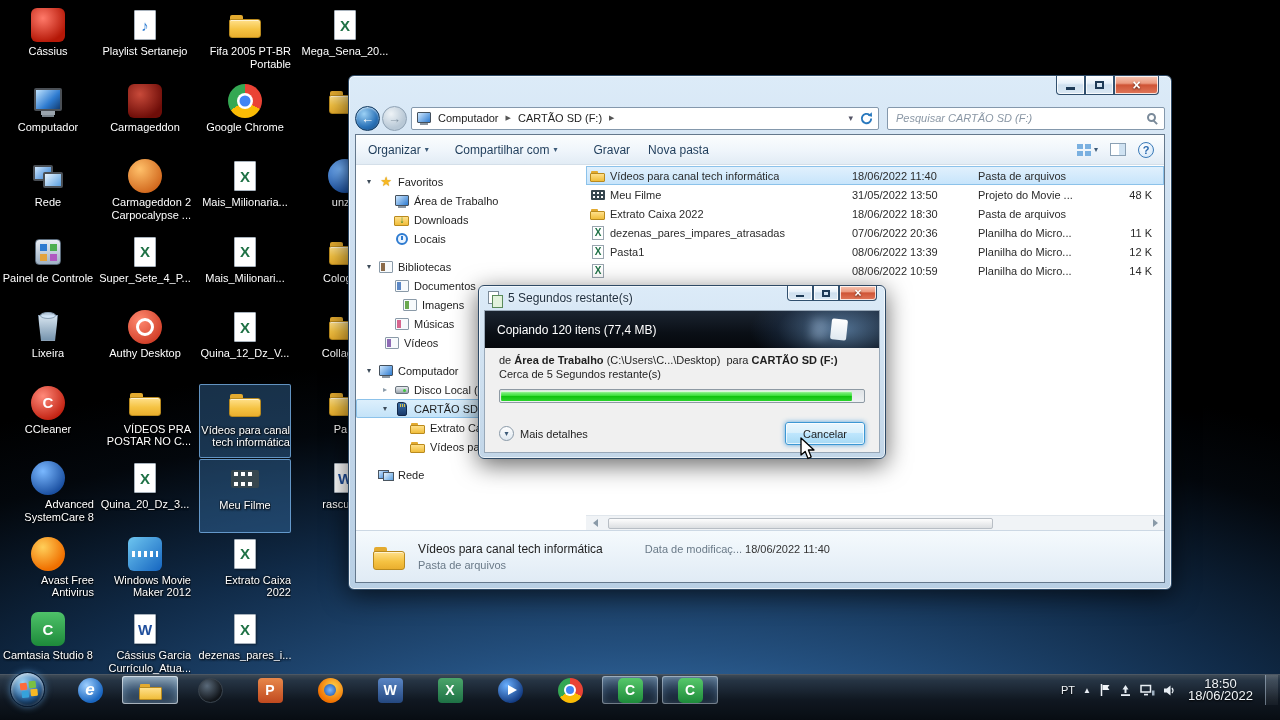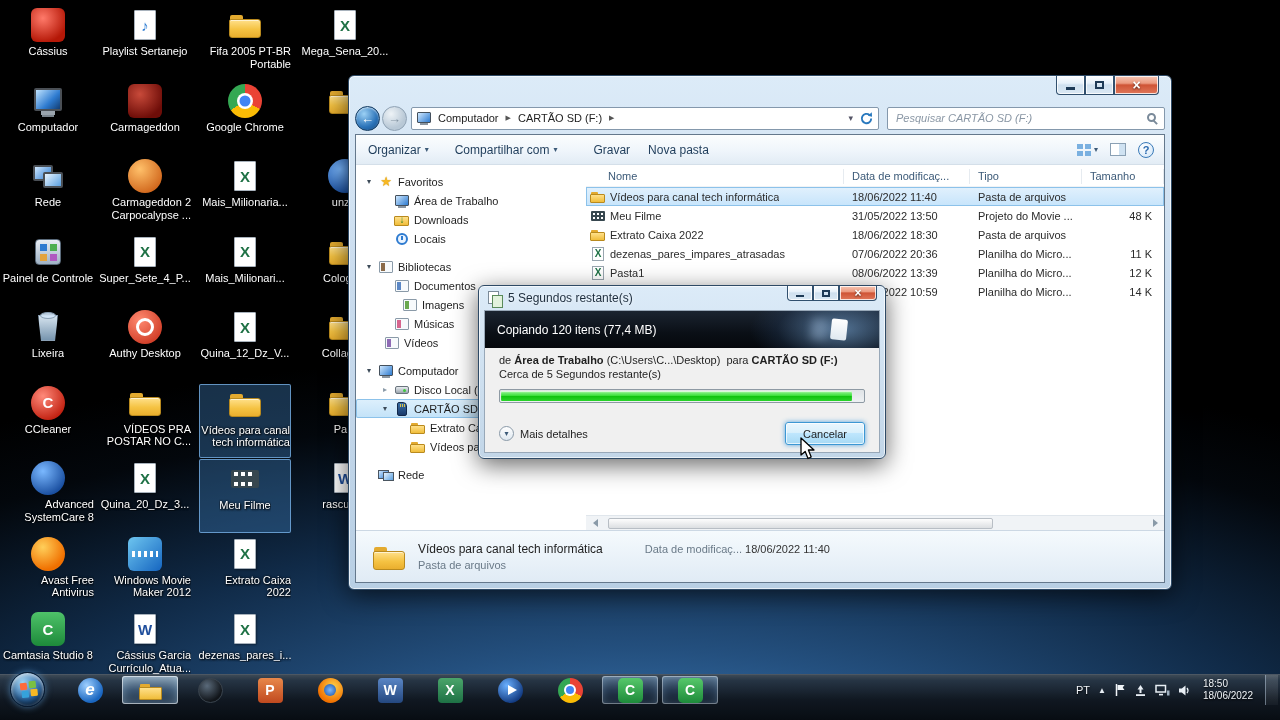--- a/index.html
+++ b/index.html
@@ -201,21 +201,21 @@
 .tic-mpblue::after{content:"";position:absolute;left:10px;top:7px;border-left:9px solid #fff;border-top:5px solid transparent;border-bottom:5px solid transparent}
 .tic-chrome{border-radius:50%;background:conic-gradient(#ea4335 0 33%,#fbbc05 33% 66%,#34a853 66% 100%)}
 .tic-chrome::before{content:"";position:absolute;left:50%;top:50%;width:12px;height:12px;transform:translate(-50%,-50%);background:#fff;border-radius:50%}
 .tic-chrome::after{content:"";position:absolute;left:50%;top:50%;width:8px;height:8px;transform:translate(-50%,-50%);background:#4285f4;border-radius:50%}
 .tic-camtasia{background:linear-gradient(180deg,#56c86a,#1d8a3a);border-radius:5px}
 .tic-camtasia::after{content:"C"}
 .tray{position:absolute;right:0;top:0;height:30px;display:flex;align-items:center;gap:8px;padding-right:2px;z-index:2}
 .tray-lang{color:#f0f4f8;font-size:11px;text-shadow:0 1px 2px #000}
 .tray-arrow{color:#e8eef4;font-size:8px}
 .tray-ic{display:block}
-.tray-clock{color:#f0f4f8;font-size:10px;line-height:12px;text-shadow:0 1px 2px #000;margin:0 4px}
+.tray-clock{color:#f0f4f8;font-size:13px;line-height:12px;text-align:center;text-shadow:0 1px 2px #000;margin:0 4px}
 .show-desktop{width:13px;height:30px;border-left:1px solid rgba(200,220,240,.45);background:linear-gradient(180deg,rgba(255,255,255,.14),rgba(255,255,255,.04))}
 #cursor{position:absolute;left:799px;top:437px;z-index:60}
 </style>
 </head>
 <body>
 
 <div id="stage">
 
   <div id="desk">
       <div class="desk-icon" style="left: 2px; top: 6px;">
@@ -488,26 +488,20 @@
               <span class="si si-folder"></span>
               <span class="tree-label">Vídeos para canal tech informática</span>
             </div>
             <div class="tree-row gap" style="padding-left: 8px;">
               <span class="expander "></span>
               <span class="si si-network"></span>
               <span class="tree-label">Rede</span>
             </div>
           </div>
         <div class="filearea">
-          <div class="headers">
-            <span class="hcell name">Nome</span>
-            <span class="hcell">Data de modificaç...</span>
-            <span class="hcell">Tipo</span>
-            <span class="hcell">Tamanho</span>
-          </div>
           <div id="file-rows">
               <div class="file-row sel">
                 <span class="cell name">
                   <span class="si si-folder"></span>
                   <span class="fname">Vídeos para canal tech informática</span>
                 </span>
                 <span class="cell date">18/06/2022 11:40</span>
                 <span class="cell type">Pasta de arquivos</span>
                 <span class="cell size"></span>
               </div>

